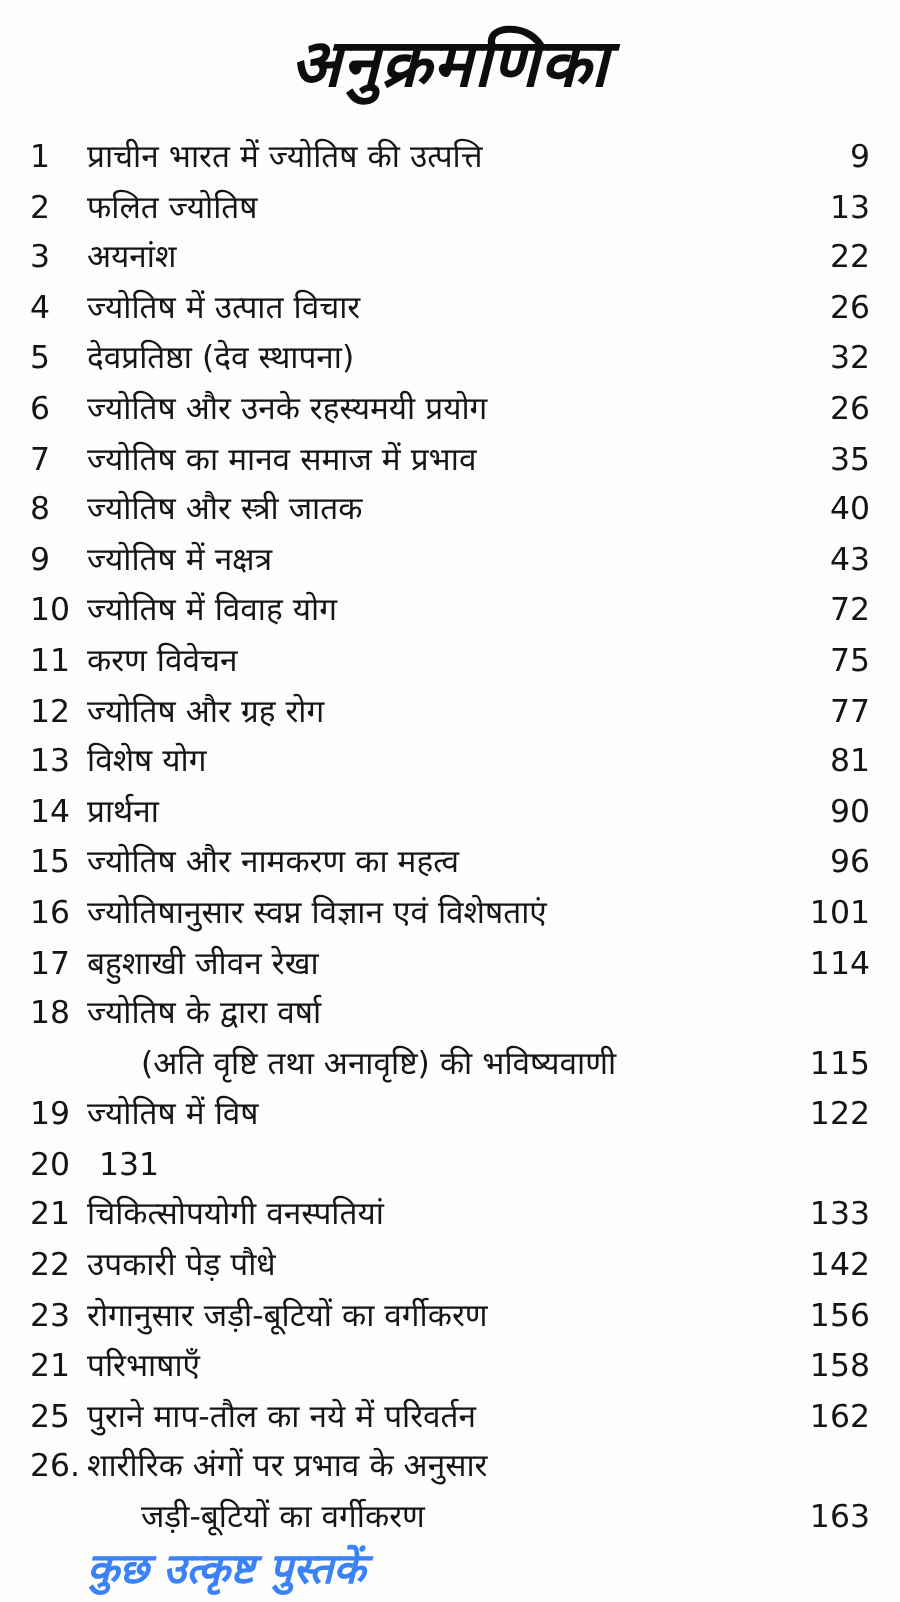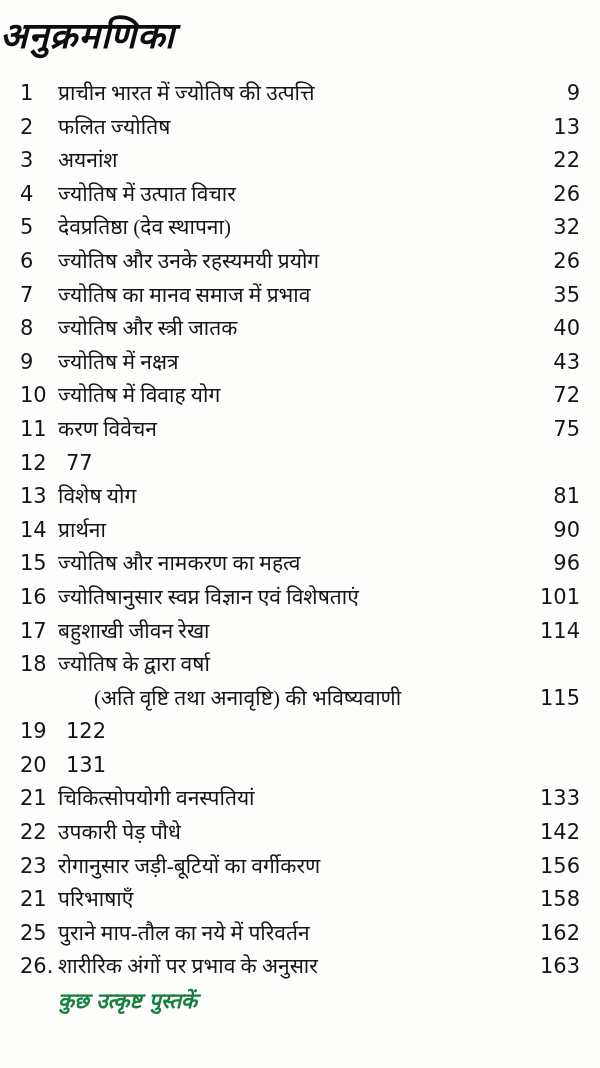--- a/index.html
+++ b/index.html
@@ -13,22 +13,22 @@
     height: 1068px;
     margin: 0 auto;
     background: #fdfdfb;
     color: #151515;
     font-family: "DejaVu Sans", "Liberation Sans", sans-serif;
     overflow: hidden;
     box-sizing: border-box;
     padding: 6px 0 0 0;
   }
   .title {
-    text-align: left;
-    font-size: 36px;
+    text-align: center;
+    font-size: 44px;
     font-weight: bold;
     font-style: italic;
     letter-spacing: 1px;
     margin: 4px 0 18px 0;
     color: #0d0d0d;
   }
   .toc {
     padding: 0 20px 0 20px;
   }
   .row {
@@ -38,39 +38,38 @@
     font-size: 21px;
   }
   .row .num {
     flex: 0 0 38px;
     align-self: flex-start;
     white-space: nowrap;
   }
   .row .mid {
     flex: 1 1 auto;
     min-width: 0;
-    font-family: Liberation Serif, serif;
   }
   .row .t2 {
     display: block;
     padding-left: 36px;
   }
   .row .pg {
     flex: 0 0 auto;
     margin-left: 8px;
     text-align: right;
     white-space: nowrap;
   }
   .footer-line {
     padding: 0 20px 0 58px;
-    font-size: 21px;
+    font-size: 28px;
     line-height: 34px;
     font-style: italic;
     font-weight: bold;
-    color: #15803d;
+    color: #3b82f6;
   }
 </style>
 </head>
 <body>
 
 <div class="page">
   <div class="title">अनुक्रमणिका</div>
 
   <div class="toc">
       <div class="row">
@@ -123,20 +122,21 @@
         <span class="mid"><span class="t1">ज्योतिष में विवाह योग</span></span>
         <span class="pg">72</span>
       </div>
       <div class="row">
         <span class="num">11</span>
         <span class="mid"><span class="t1">करण विवेचन</span></span>
         <span class="pg">75</span>
       </div>
       <div class="row">
         <span class="num">12</span>
+        <span class="mid"><span class="t1">ज्योतिष और ग्रह रोग</span></span>
         <span class="pg">77</span>
       </div>
       <div class="row">
         <span class="num">13</span>
         <span class="mid"><span class="t1">विशेष योग</span></span>
         <span class="pg">81</span>
       </div>
       <div class="row">
         <span class="num">14</span>
         <span class="mid"><span class="t1">प्रार्थना</span></span>
@@ -157,20 +157,21 @@
         <span class="mid"><span class="t1">बहुशाखी जीवन रेखा</span></span>
         <span class="pg">114</span>
       </div>
       <div class="row">
         <span class="num">18</span>
         <span class="mid"><span class="t1">ज्योतिष के द्वारा वर्षा</span><span class="t2">(अति वृष्टि तथा अनावृष्टि) की भविष्यवाणी</span></span>
         <span class="pg">115</span>
       </div>
       <div class="row">
         <span class="num">19</span>
+        <span class="mid"><span class="t1">ज्योतिष में विष</span></span>
         <span class="pg">122</span>
       </div>
       <div class="row">
         <span class="num">20</span>
         <span class="pg">131</span>
       </div>
       <div class="row">
         <span class="num">21</span>
         <span class="mid"><span class="t1">चिकित्सोपयोगी वनस्पतियां</span></span>
         <span class="pg">133</span>
@@ -190,19 +191,19 @@
         <span class="mid"><span class="t1">परिभाषाएँ</span></span>
         <span class="pg">158</span>
       </div>
       <div class="row">
         <span class="num">25</span>
         <span class="mid"><span class="t1">पुराने माप-तौल का नये में परिवर्तन</span></span>
         <span class="pg">162</span>
       </div>
       <div class="row">
         <span class="num">26.</span>
-        <span class="mid"><span class="t1">शारीरिक अंगों पर प्रभाव के अनुसार</span></span>
+        <span class="mid"><span class="t1">शारीरिक अंगों पर प्रभाव के अनुसार</span><span class="t2">जड़ी-बूटियों का वर्गीकरण</span></span>
         <span class="pg">163</span>
       </div>
     </div>
 
   <div class="footer-line">कुछ उत्कृष्ट पुस्तकें</div>
 </div>
 
 </body></html>

